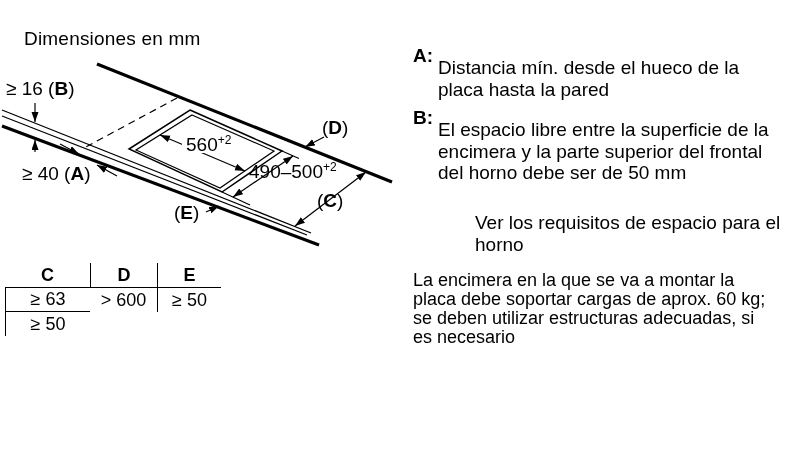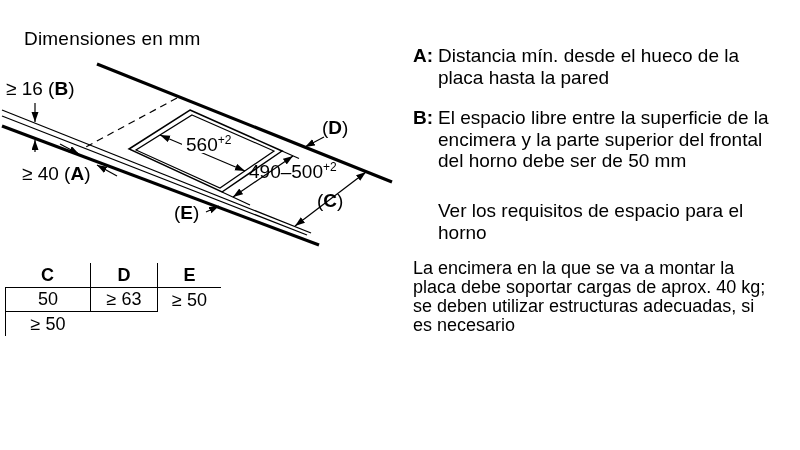--- a/index.html
+++ b/index.html
@@ -20,24 +20,24 @@
   }
   .spec-table .cell{
     box-sizing:border-box;display:flex;align-items:center;justify-content:center;
   }
   .spec-table .c2,.spec-table .c3{border-left:1.6px solid #000;}
   .spec-table .hdr{font-weight:bold;}
   .spec-table .bb{border-bottom:1.6px solid #000;}
   
   .note{position:absolute;left:413px;width:378px;display:flex;font-size:19px;line-height:21.5px;}
   .note .lbl{font-weight:bold;flex:0 0 25px;}
-  .note .body{white-space:pre-line;flex:1;}
+  .note .body{white-space:pre-line;flex:1;margin-top:12px;}
   .note-a{top:45px;}
   .note-b{top:107px;}
-  .note-ver{top:200px;}
+  .note-ver{top:200px;gap:37px;}
   .note-la{top:259px;font-size:18px;line-height:19px;}
 </style>
 </head>
 <body>
 
 <div class="title">Dimensiones en mm</div>
 
 <svg class="diagram" width="410" height="200" viewBox="0 55 410 200" xmlns="http://www.w3.org/2000/svg">
   <defs>
     <marker id="ah" markerUnits="userSpaceOnUse" markerWidth="11" markerHeight="8" refX="10" refY="3.5" orient="auto">
@@ -84,23 +84,23 @@
 
   <line x1="206" y1="212" x2="219" y2="206" stroke="#000" stroke-width="1.2" marker-end="url(#ah)"></line>
   <text x="174" y="219"><tspan>(</tspan><tspan class="bold">E</tspan><tspan>)</tspan></text>
 </svg>
 
 <div class="spec-table">
   <div class="cell hdr bb c1">C</div>
   <div class="cell hdr bb c2">D</div>
   <div class="cell hdr bb c3">E</div>
 
-  <div class="cell bb c2">50</div>
   <div class="cell bb c3">≥ 63</div>
 
+  <div class="cell c1">&gt; 600</div>
   <div class="cell c2">≥ 50</div>
   <div class="cell c3">≥ 50</div>
 </div>
 
 <div class="note note-a">
   <span class="lbl">A:</span>
   <span class="body">Distancia mín. desde el hueco de la
 placa hasta la pared</span>
 </div>
 <div class="note note-b">
@@ -109,16 +109,16 @@
 encimera y la parte superior del frontal
 del horno debe ser de 50 mm</span>
 </div>
 <div class="note note-ver">
   <span class="lbl"></span>
   <span class="body">Ver los requisitos de espacio para el
 horno</span>
 </div>
 <div class="note note-la">
   <span class="body">La encimera en la que se va a montar la
-placa debe soportar cargas de aprox. 40 kg;
+placa debe soportar cargas de aprox. 60 kg;
 se deben utilizar estructuras adecuadas, si
 es necesario</span>
 </div>
 
 </body></html>

